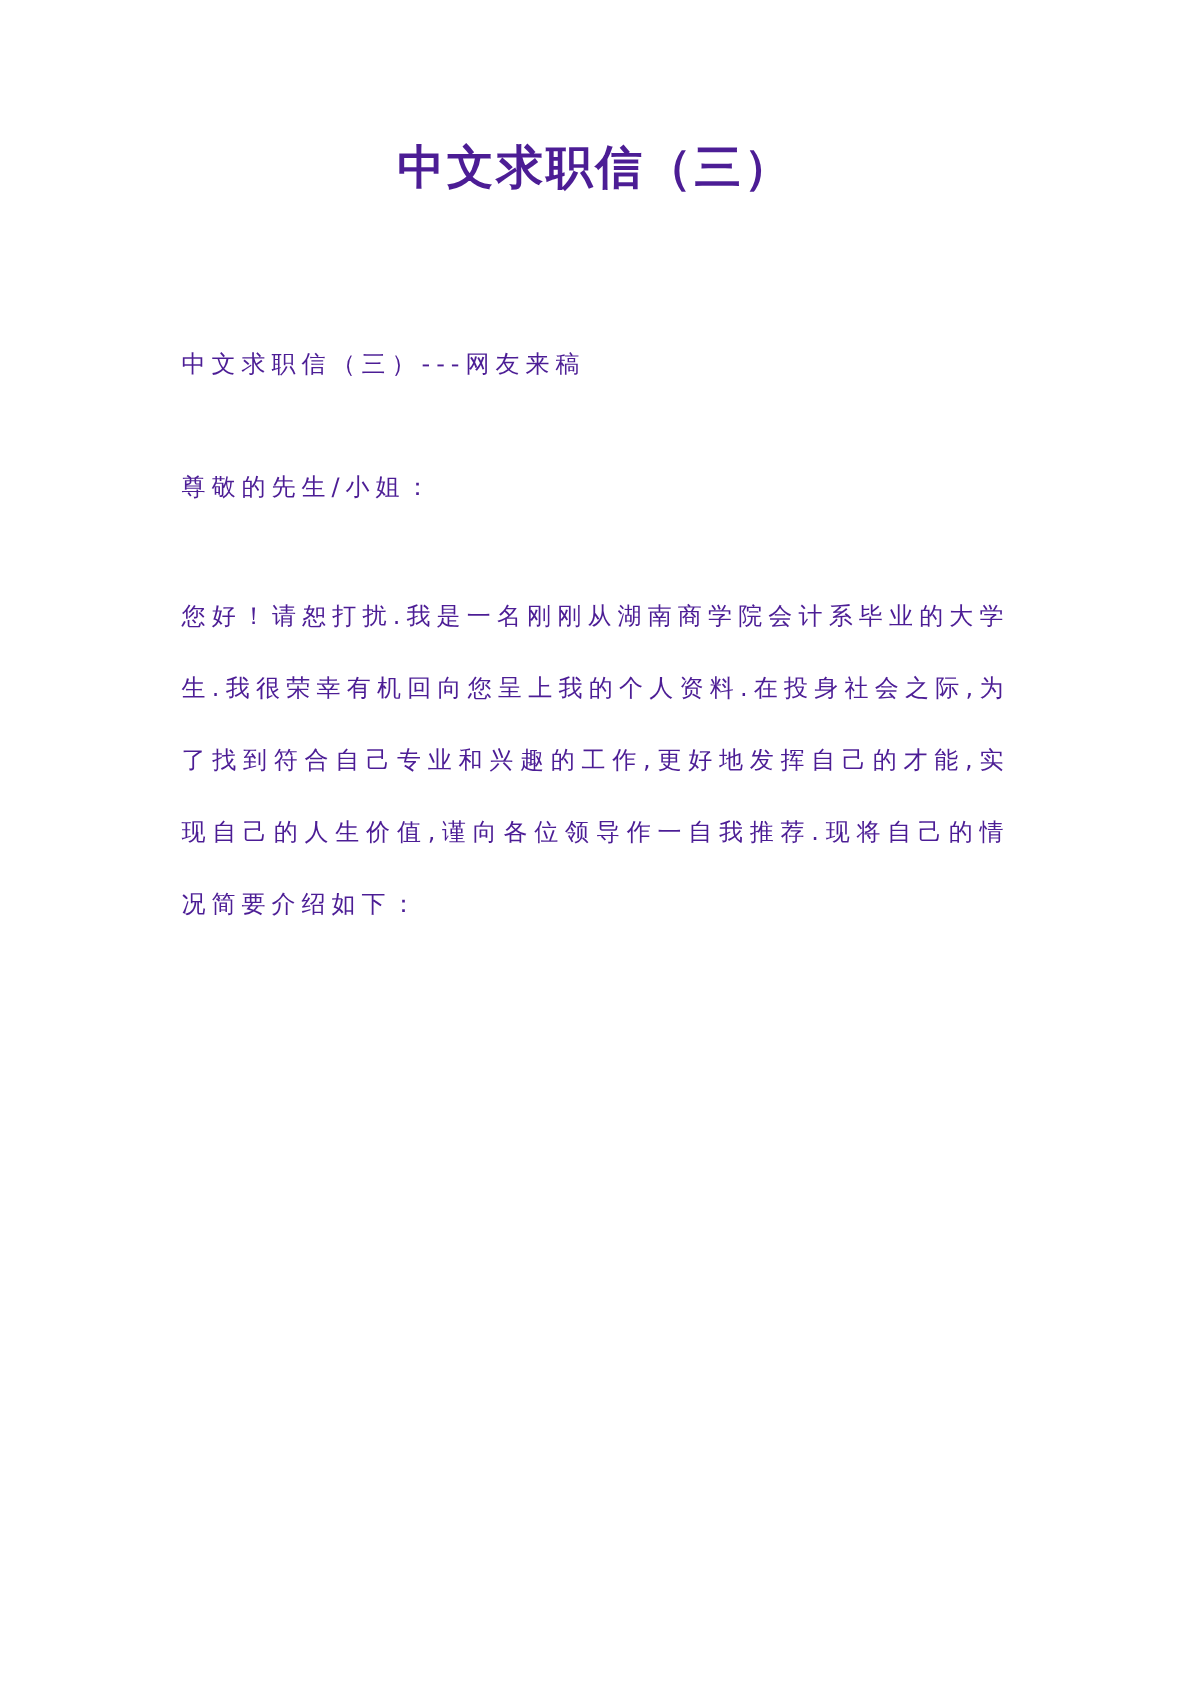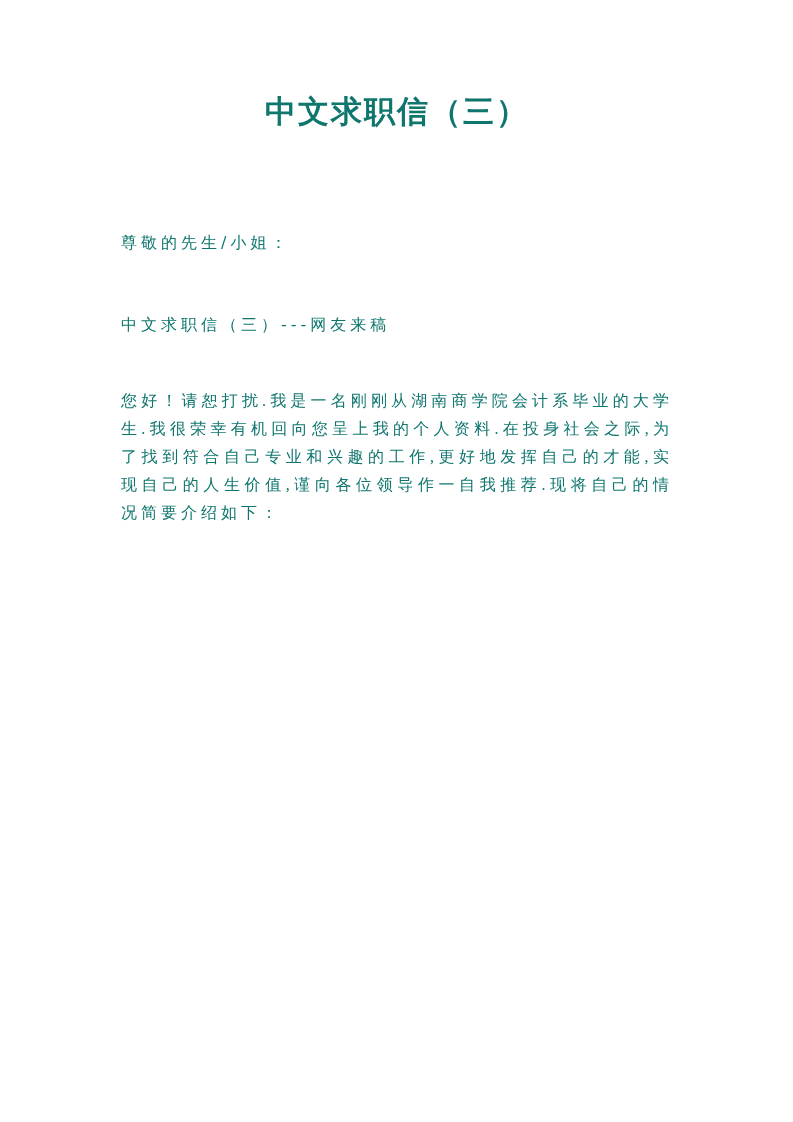--- a/index.html
+++ b/index.html
@@ -6,21 +6,21 @@
       margin: 0;
       padding: 0;
       background: #ffffff;
     }
     .page {
       position: relative;
       width: 793px;
       height: 974px;
       margin: 0 auto;
       background: #ffffff;
-      color: #0f766e;
+      color: #4c1d95;
       box-sizing: border-box;
       padding: 88px 120px 0 121px;
       overflow: hidden;
       font-family: "DejaVu Sans", "Liberation Sans", sans-serif;
     }
     .doc-title {
       font-family: "Liberation Serif", "DejaVu Serif", serif;
       font-weight: bold;
       font-size: 31px;
       line-height: 48px;
@@ -30,33 +30,32 @@
       white-space: nowrap;
     }
     .doc-line {
       font-size: 16px;
       line-height: 40px;
       letter-spacing: 4px;
       margin: 0 0 42px 0;
     }
     .doc-para {
       font-size: 16px;
-      line-height: 28px;
+      line-height: 48px;
       letter-spacing: 4px;
       text-align: justify;
       text-justify: inter-character;
       margin: 0 0 46px 0;
-      font-family: Liberation Serif, serif;
     }
   </style>
 </head>
 <body>
 
 <div class="page">
   <h1 class="doc-title">中文求职信（三）</h1>
 
+  <p class="doc-line">中文求职信（三）---网友来稿</p>
+
   <p class="doc-line">尊敬的先生/小姐：</p>
-
-  <p class="doc-line">中文求职信（三）---网友来稿</p>
 
   <p class="doc-para">您好！请恕打扰.我是一名刚刚从湖南商学院会计系毕业的大学生.我很荣幸有机回向您呈上我的个人资料.在投身社会之际,为了找到符合自己专业和兴趣的工作,更好地发挥自己的才能,实现自己的人生价值,谨向各位领导作一自我推荐.现将自己的情况简要介绍如下：</p>
 
 </div>
 
 </body></html>

